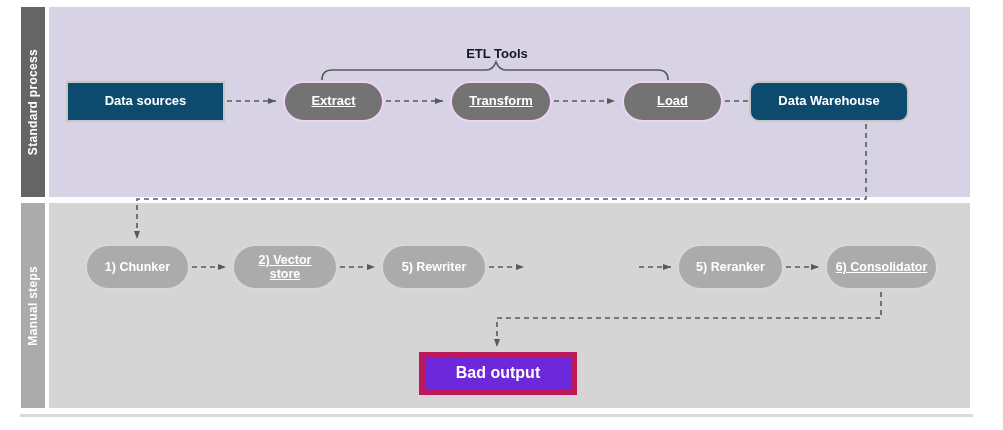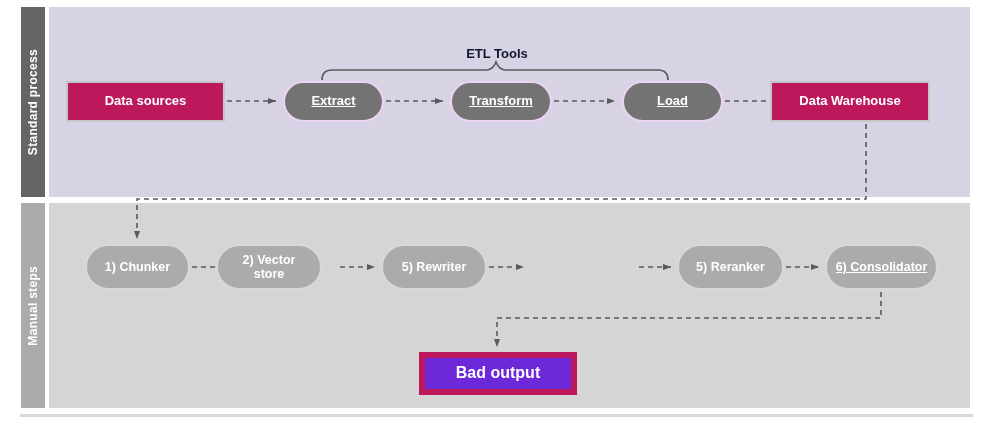--- a/index.html
+++ b/index.html
@@ -18,31 +18,31 @@
   .lane-manual-label{top:203px;height:205px;background:#ababab;}
   .lane-body{position:absolute;left:49px;width:921px;}
   .lane-standard-body{top:7px;height:190px;background:#d8d2e5;}
   .lane-manual-body{top:203px;height:205px;background:#d5d5d5;}
   .bottom-rule{position:absolute;left:20px;top:414px;width:953px;height:3px;background:#d9d9d9;}
   .connectors{position:absolute;left:0;top:0;width:1003px;height:430px;z-index:2;}
   .node{
     position:absolute;z-index:3;display:flex;align-items:center;justify-content:center;
     text-align:center;color:#ffffff;font-weight:bold;box-sizing:border-box;line-height:1.15;
   }
-  .rect-gray{background:#be185d;border:2px solid #c6c6c6;font-size:13px;}
+  .rect-gray{background:#0c4a6e;border:2px solid #c6c6c6;font-size:13px;}
   .pill-pink{background:#737373;border:2px solid #ecd4f2;border-radius:21px;font-size:13px;text-decoration:underline;}
   .pill-gray{background:#ababab;border:2px solid #d8d8d8;border-radius:24px;font-size:12.5px;padding:0 8px;}
   .rect-yellow{background:#6d28d9;border:6px solid #be185d;font-size:16px;}
   .n-data-sources{left:66px;top:81px;width:159px;height:41px;}
   .n-extract{left:283px;top:81px;width:101px;height:41px;}
   .n-transform{left:450px;top:81px;width:102px;height:41px;}
   .n-load{left:622px;top:81px;width:101px;height:41px;text-align:right;}
-  .n-data-warehouse{left:770px;top:81px;width:160px;height:41px;}
+  .n-data-warehouse{left:749px;top:81px;width:160px;height:41px;border-radius:10px;}
   .n-chunker{left:85px;top:244px;width:105px;height:46px;text-align:center;}
-  .n-vector-store{left:216px;top:244px;width:106px;height:46px;}
+  .n-vector-store{left:232px;top:244px;width:106px;height:46px;text-decoration:underline;}
   .n-rewriter{left:381px;top:244px;width:106px;height:46px;}
   .n-retriever{left:530px;top:244px;width:107px;height:46px;}
   .n-reranker{left:677px;top:244px;width:107px;height:46px;}
   .n-consolidator{left:825px;top:244px;width:113px;height:46px;text-decoration:underline;}
   .n-bad-output{left:419px;top:352px;width:158px;height:43px;}
   .etl-group-label{
     position:absolute;left:447px;top:46px;width:100px;z-index:3;text-align:center;
     color:#0f172a;font-weight:bold;font-size:13px;
   }
 </style>

